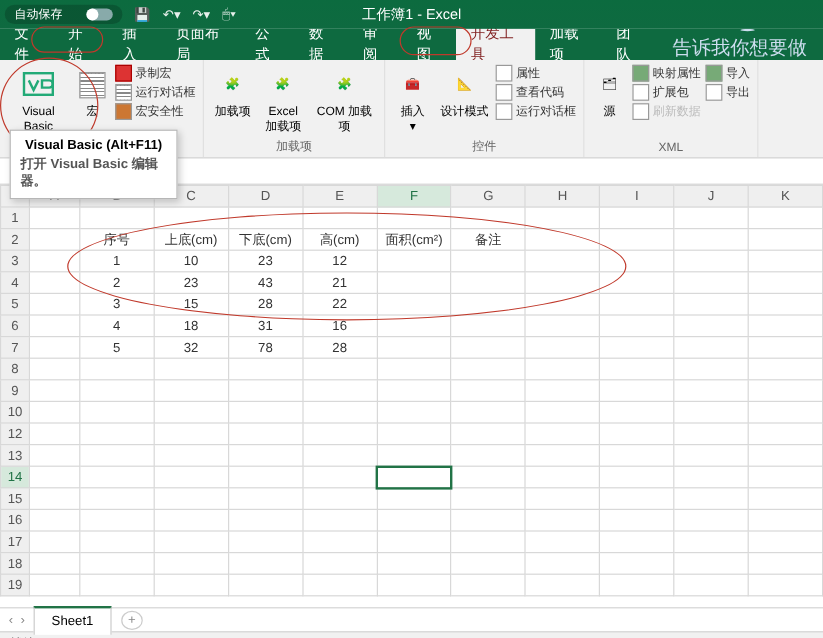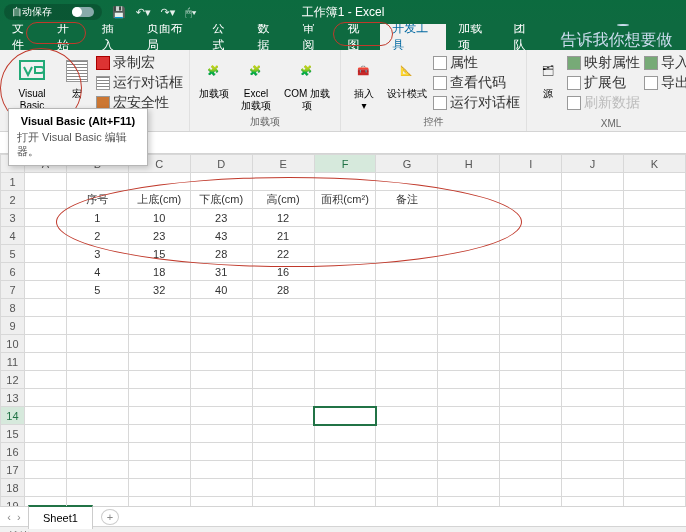--- a/index.html
+++ b/index.html
@@ -8,42 +8,42 @@
 .titlebar { height: 24px; background: linear-gradient(#0c6b3f,#0e6a40); color: #fff; display: flex; align-items: center; padding: 0 4px; position: relative; }
 .autosave { background: rgba(0,0,0,.18); border-radius: 10px; padding: 1px 8px; font-size: 10px; display: flex; align-items: center; gap: 20px; }
 .autosave .toggle { width: 22px; height: 10px; background: #8aa; border-radius: 6px; position: relative; }
 .autosave .toggle::after { content:""; position:absolute; width:10px; height:10px; background:#fff; border-radius:50%; left:0; }
 .qat { display: flex; gap: 10px; margin-left: 10px; align-items: center; }
 .qat span { opacity:.9; }
 .title { position: absolute; left: 50%; transform: translateX(-50%); font-size: 12px; }
 
 .menubar { height: 26px; background: #0e6a40; display: flex; align-items: stretch; color: #fff; font-size: 12px; }
 .menubar .tab { padding: 0 12px; display:flex; align-items:center; cursor:pointer; }
-.menubar .tab.active { background: #f1f1f1; color: #0369a1; }
+.menubar .tab.active { background: #f1f1f1; color: #7f1d1d; }
 .menubar .tell { margin-left: 14px; display:flex; align-items:center; color:#cde; font-size:16px; gap:4px;flex-direction:column; }
 .bulb { width:12px; height:12px; border:1px solid #cde; border-radius:50%; display:inline-block; }
 
 .ribbon { height: 82px; background: #f1f1f1; border-bottom: 1px solid #d4d4d4; display: flex; position: relative; }
 .group { border-right: 1px solid #e0e0e0; padding: 2px 6px 0 6px; display:flex; flex-direction:column; }
 .group .body { flex:1; display:flex; align-items:flex-start; gap:4px; }
 .group .glabel { text-align:center; font-size:10px; color:#666; padding-bottom:2px; }
 .bigbtn { display:flex; flex-direction:column; align-items:center; width:52px; padding-top:4px; cursor:pointer; font-size:10px; text-align:center; line-height:1.15; }
 .icon32 { width:30px; height:30px; margin-bottom:2px; display:flex; align-items:center; justify-content:center; }
-.stack { display:flex; flex-direction:column; gap:2px; font-size:14px; color:#333; padding-top:2px;}
+.stack { display:flex; flex-direction:column; gap:2px; font-size:10px; color:#333; padding-top:2px;}
 .stack .item { display:flex; align-items:center; gap:3px; cursor:pointer; white-space:nowrap;}
 .sqicon { width:14px; height:14px; background:#fff; border:1px solid #999; display:inline-block; }
 .sqicon.rec { background:#d33; border-color:#a00; }
 .sqicon.grid { background:repeating-linear-gradient(#888 0 1px,#fff 1px 3px),repeating-linear-gradient(90deg,#888 0 1px,#fff 1px 3px);}
 .sqicon.green { background:#7a7; }
 .sqicon.shield { background:#c73; }
 .svg-vb { stroke:#2a7; stroke-width:2; fill:none; }
 
 .tooltip { position:absolute; left:8px; top:108px; width:140px; background:#fff; border:1px solid #b6b6b6; box-shadow:2px 2px 6px rgba(0,0,0,.2); padding:6px 8px; font-size:11px; z-index:10;}
 .tooltip .tt { font-weight:bold; margin-bottom:3px;text-align:center; }
-.tooltip .td { color:#555; line-height:1.3; }
+.tooltip .td { color:#555; line-height:1.3;font-weight:bold; }
 
 .fxbar { height:22px; border-bottom:1px solid #d4d4d4; display:flex; align-items:center; background:#fff; }
 .namebox { width:112px; border-right:1px solid #ddd; padding:0 6px; height:100%; display:flex; align-items:center; }
 .fxicon { width:26px; text-align:center; color:#777; font-style:italic; }
 .fxinput { flex:1; padding-left:4px; }
 
 .sheet-area { position:relative; height:352px; overflow:hidden; }
 table.sheet { border-collapse:collapse; table-layout:fixed; }
 .sheet th, .sheet td { border:1px solid #d8d8d8; height:18px; font-size:11px; font-weight:normal; }
 .sheet th { background:#efefef; color:#555; text-align:center; }
@@ -334,21 +334,21 @@
           <td class=""></td>
           <td class=""></td>
           <td class=""></td>
           <td class=""></td>
         </tr>
         <tr>
           <th class="rowh">7</th>
           <td class="colA"></td>
           <td class="">5</td>
           <td class="">32</td>
-          <td class="">40</td>
+          <td class="">78</td>
           <td class="">28</td>
           <td class=""></td>
           <td class=""></td>
           <td class=""></td>
           <td class=""></td>
           <td class=""></td>
           <td class=""></td>
         </tr>
         <tr>
           <th class="rowh">8</th>
@@ -373,34 +373,20 @@
           <td class=""></td>
           <td class=""></td>
           <td class=""></td>
           <td class=""></td>
           <td class=""></td>
           <td class=""></td>
           <td class=""></td>
         </tr>
         <tr>
           <th class="rowh">10</th>
-          <td class="colA"></td>
-          <td class=""></td>
-          <td class=""></td>
-          <td class=""></td>
-          <td class=""></td>
-          <td class=""></td>
-          <td class=""></td>
-          <td class=""></td>
-          <td class=""></td>
-          <td class=""></td>
-          <td class=""></td>
-        </tr>
-        <tr>
-          <th class="rowh">11</th>
           <td class="colA"></td>
           <td class=""></td>
           <td class=""></td>
           <td class=""></td>
           <td class=""></td>
           <td class=""></td>
           <td class=""></td>
           <td class=""></td>
           <td class=""></td>
           <td class=""></td>

